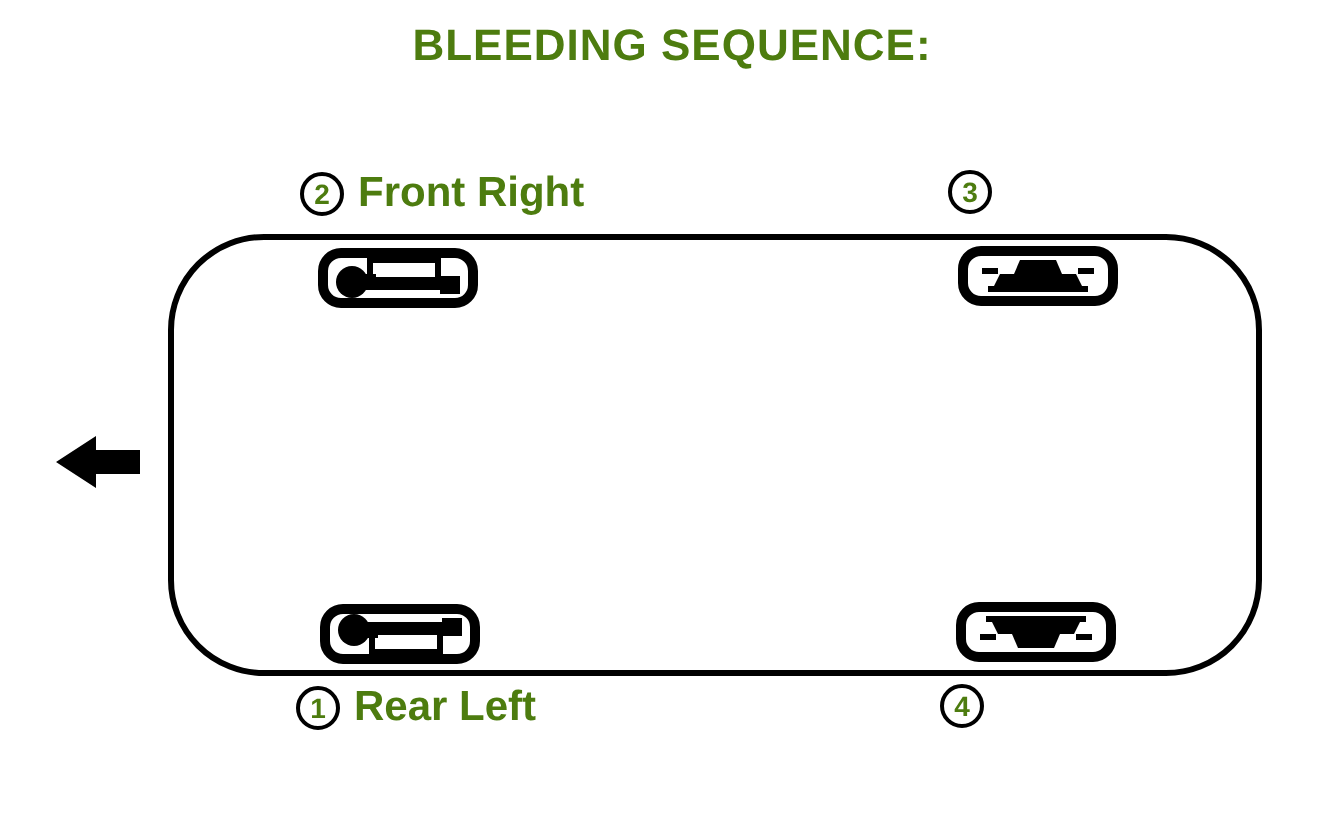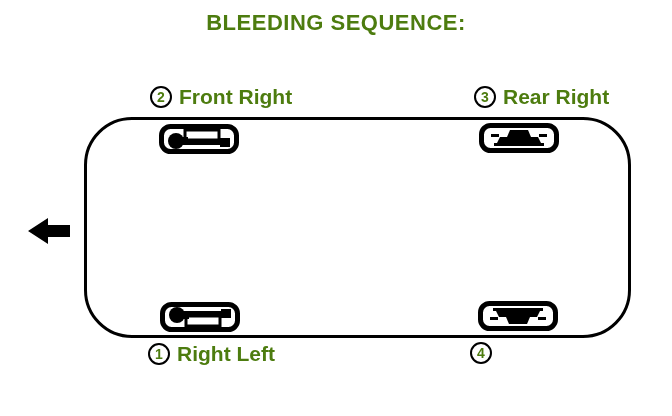--- a/index.html
+++ b/index.html
@@ -129,25 +129,24 @@
       <use href="#rear-cylinder"></use>
     </svg>
 
   <div id="label-front-right" class="wheel-label">
     <span class="seq-circle">2</span>
     <span>Front Right</span>
   </div>
 
   <div id="label-rear-right" class="wheel-label">
     <span class="seq-circle">3</span>
-    <span>Rear Right</span>
   </div>
 
   <div id="label-front-left" class="wheel-label">
     <span class="seq-circle">1</span>
-    <span>Right Left</span>
+    <span>Rear Left</span>
   </div>
 
   <div id="label-rear-left" class="wheel-label">
     <span class="seq-circle">4</span>
   </div>
 
 </div>
 
 </body></html>

